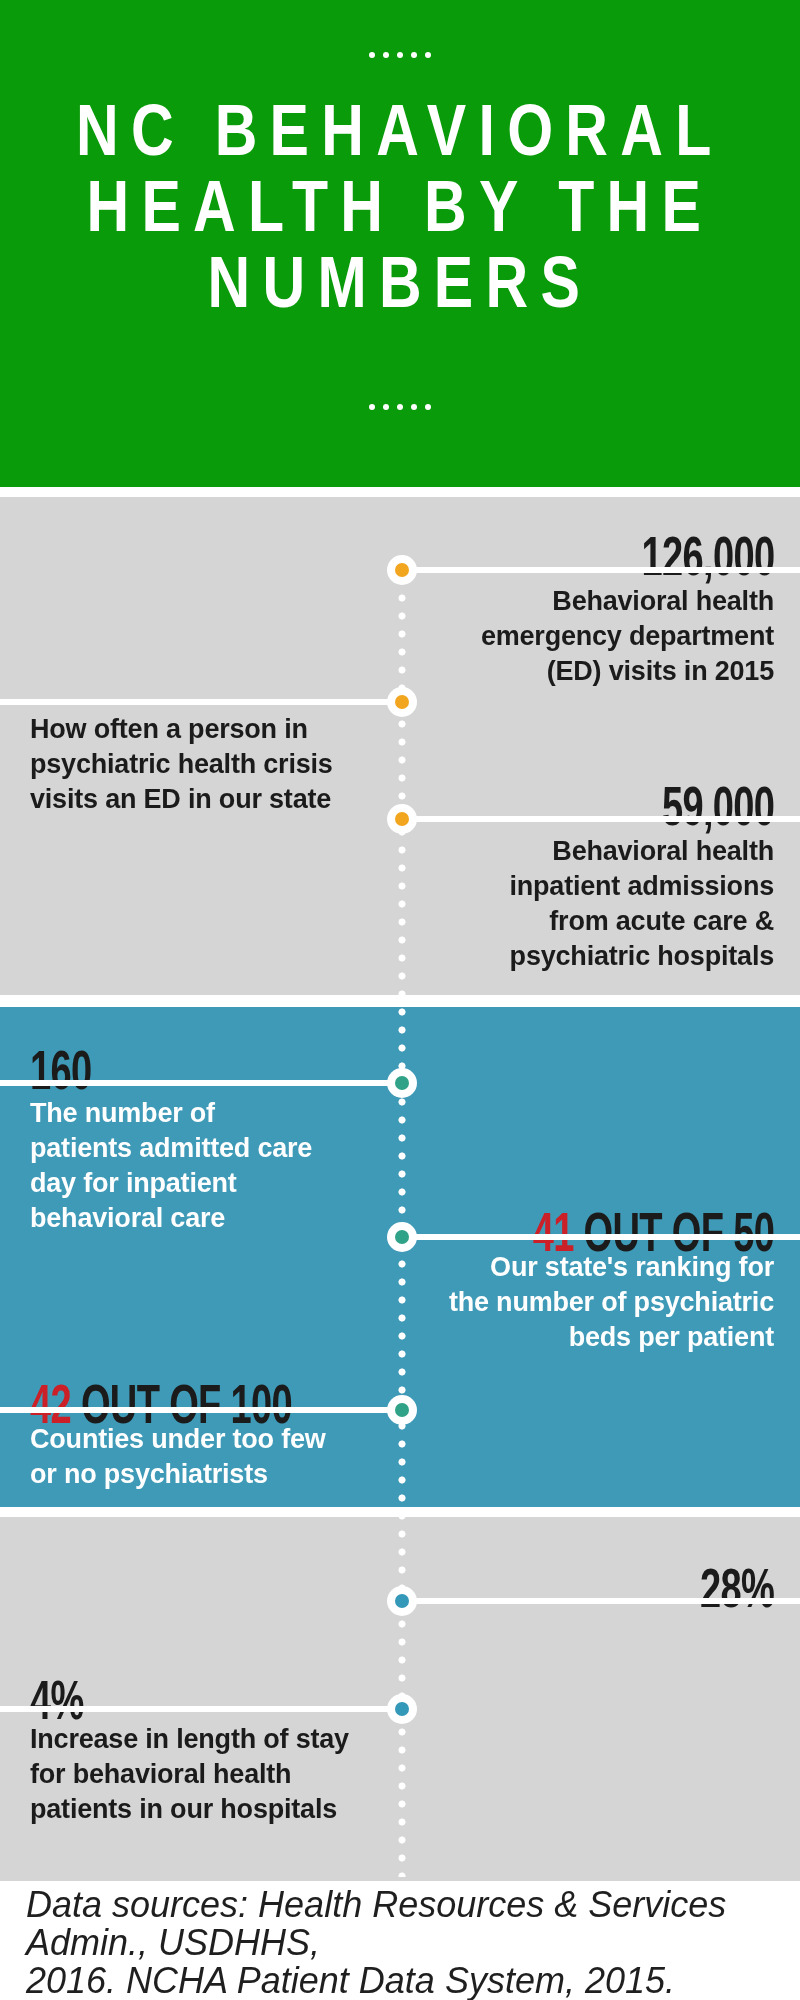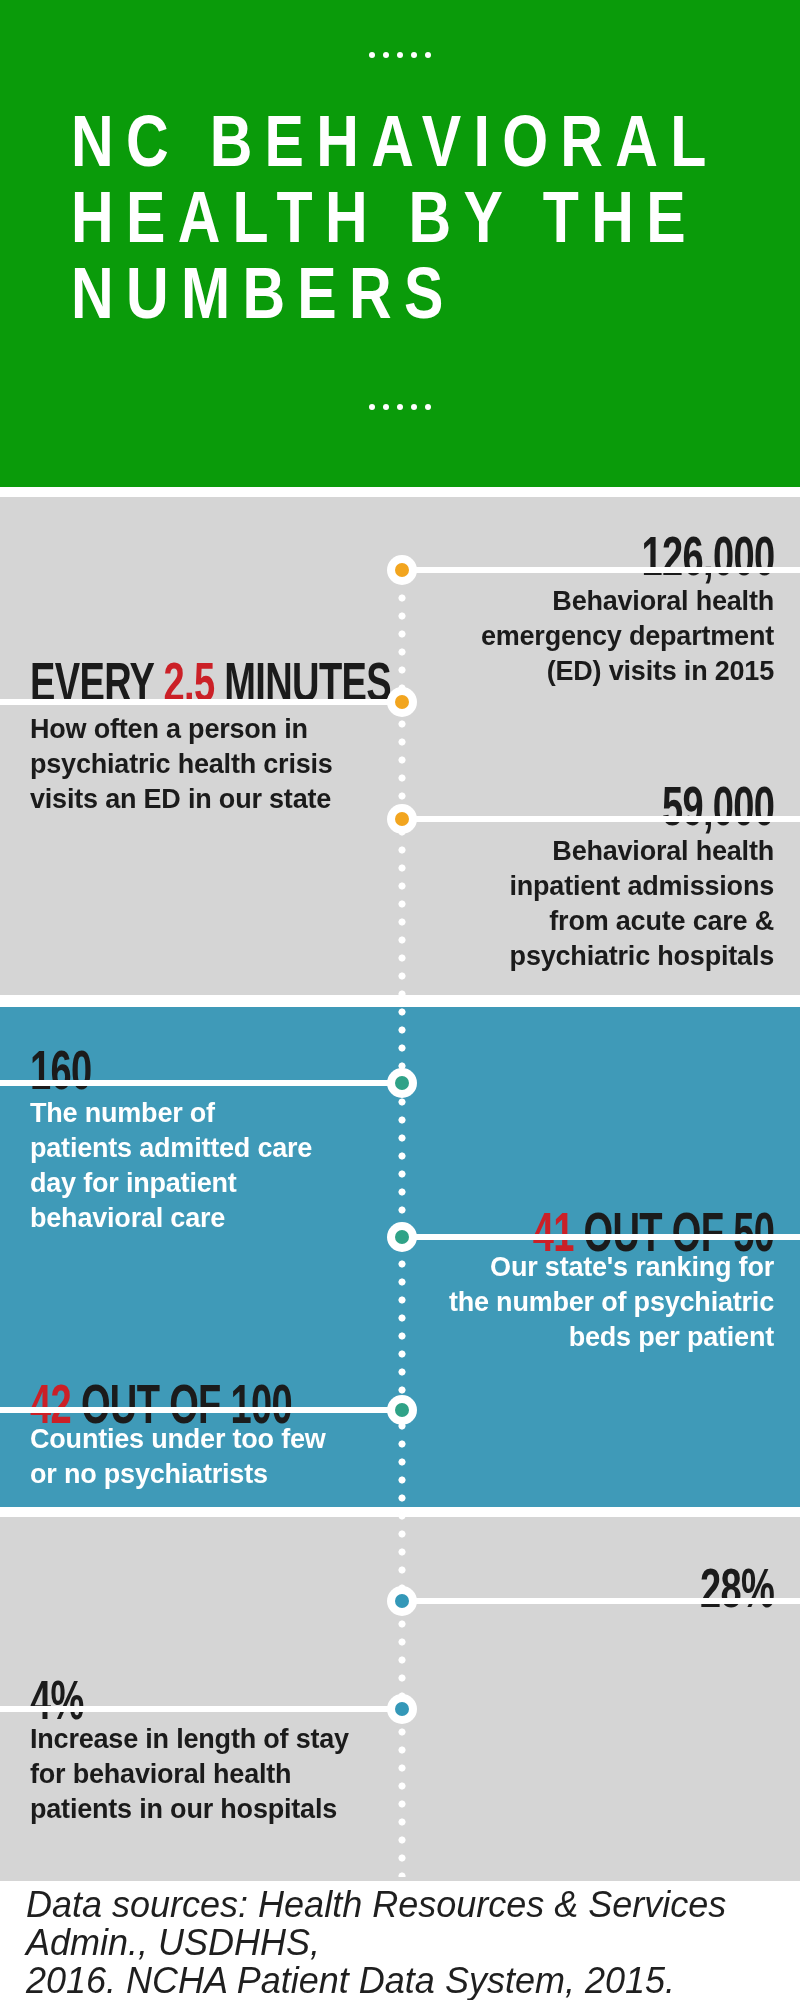--- a/index.html
+++ b/index.html
@@ -13,21 +13,21 @@
   .sec-blue{top:1007px;height:500px;background:#3f9ab8;}
   .sec-gray2{top:1517px;height:364px;background:#d5d5d5;}
   .sec-footer{top:1881px;height:119px;background:#ffffff;}
 
   .orn-dots{position:absolute;left:0;right:0;display:flex;justify-content:center;gap:8px;}
   .orn-dots i{width:6px;height:6px;border-radius:50%;background:#fff;}
   .orn-top{top:52px;}
   .orn-bottom{top:404px;}
 
   .title{
-    position:absolute;top:103px;left:0;right:0;color:#ffffff;
+    position:absolute;top:92px;left:0;right:0;text-align:center;color:#ffffff;
     font-weight:700;font-size:72px;line-height:76px;letter-spacing:15px;
   }
   .title .sq{display:inline-block;transform:scaleX(0.82);transform-origin:50% 0;white-space:pre-line;}
 
   .hd{
     position:absolute;font-weight:700;font-size:56px;line-height:60px;
     letter-spacing:-1px;color:#1b1b1b;white-space:nowrap;margin-top:24px;
   }
   .hd.left{left:30px;text-align:left;}
   .hd.right{right:26px;text-align:right;}
@@ -105,23 +105,20 @@
     <span class="sq"><span>126,000</span><span class="red"></span><span></span></span>
   </div>
   <div class="hline hl-right" style="top:567px"></div>
   <div class="desc right" style="top:584px">Behavioral health
 emergency department
 (ED) visits in 2015</div>
   <div class="node" style="top:555px">
       <i class="c-orange"></i>
     </div>
 
-  <div class="hd left" style="top:628px">
-    <span class="sq"><span>EVERY </span><span class="red">2.5</span><span> MINUTES</span></span>
-  </div>
   <div class="hline hl-left" style="top:699px"></div>
   <div class="desc left" style="top:712px">How often a person in
 psychiatric health crisis
 visits an ED in our state</div>
   <div class="node" style="top:687px">
       <i class="c-orange"></i>
     </div>
 
   <div class="hd right" style="top:752px">
     <span class="sq"><span>59,000</span><span class="red"></span><span></span></span>

